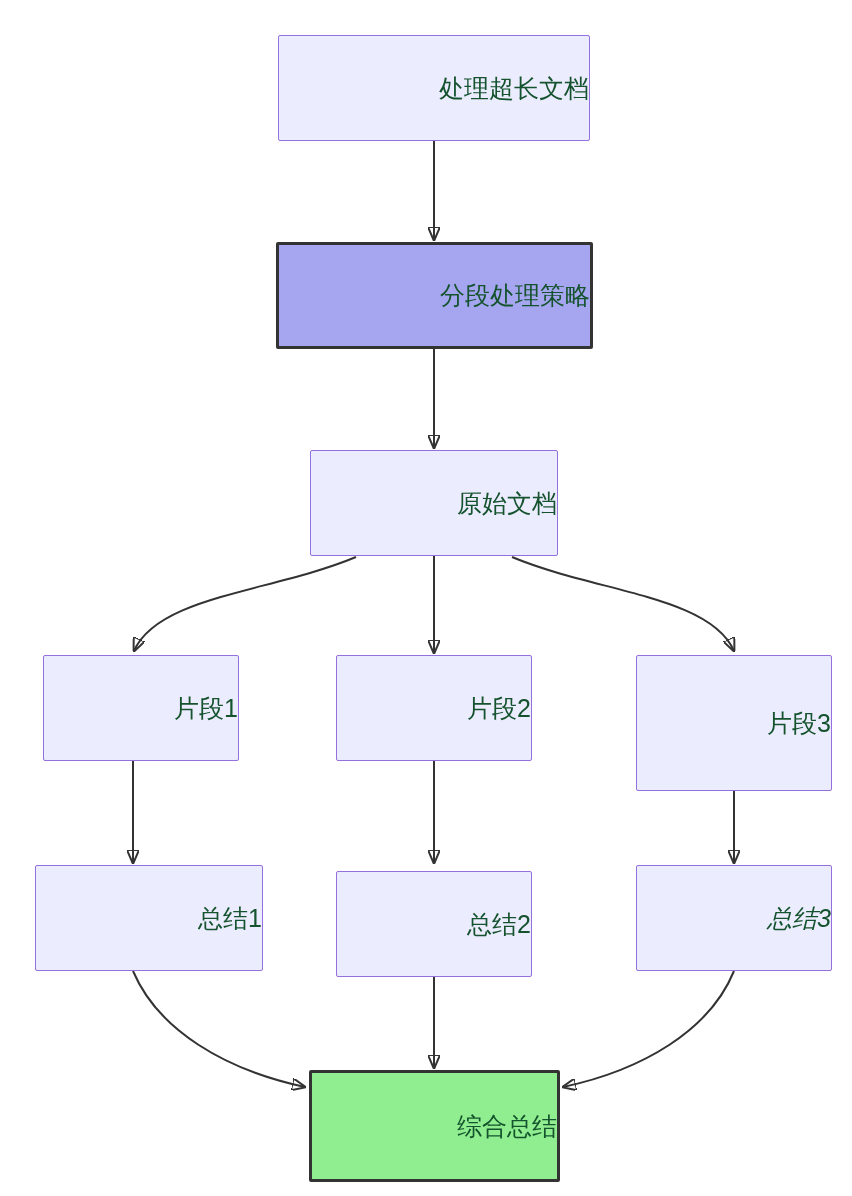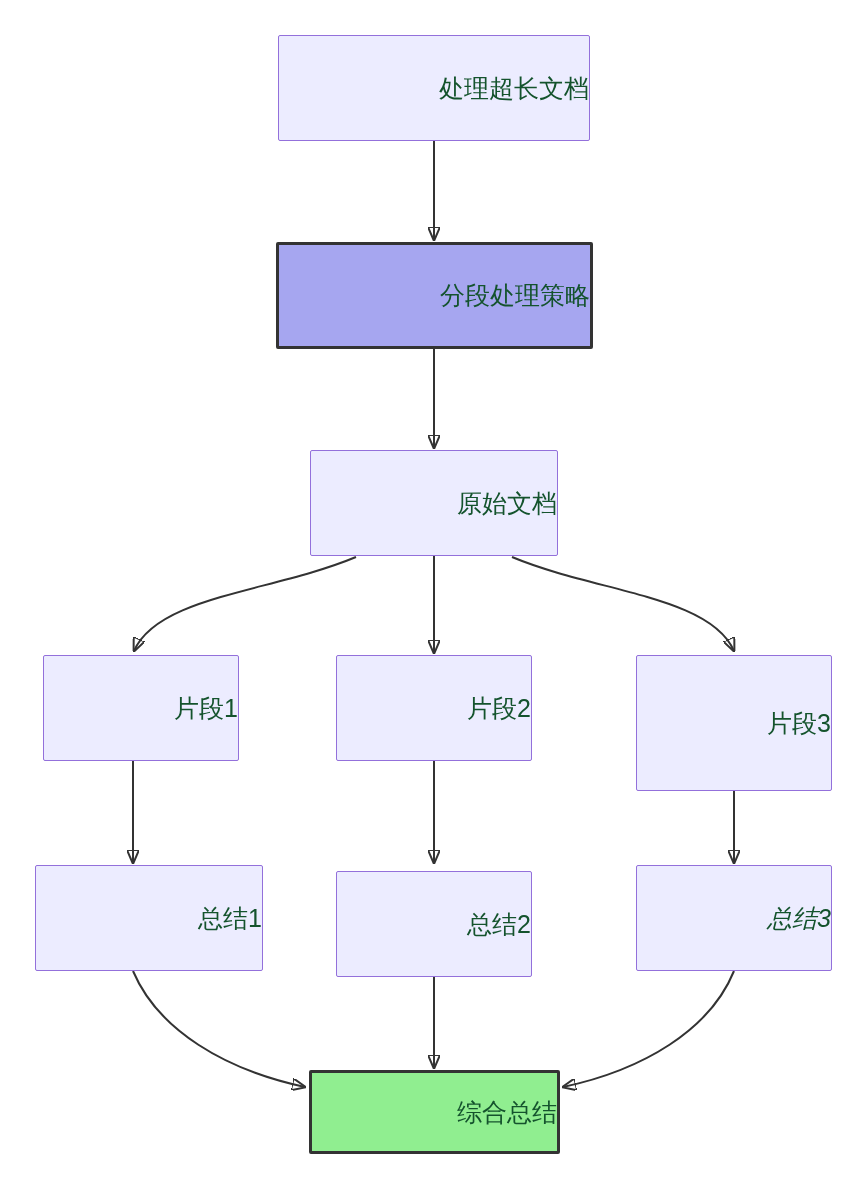--- a/index.html
+++ b/index.html
@@ -52,21 +52,21 @@
   
   #node-A  { left: 278px; top: 35px;   width: 312px; height: 106px; }
   #node-B  { left: 276px; top: 242px;  width: 317px; height: 107px; }
   #node-C  { left: 310px; top: 450px;  width: 248px; height: 106px; }
   #node-D1 { left: 35px;  top: 655px;  width: 196px; height: 106px; margin-left: 8px; }
   #node-D2 { left: 336px; top: 655px;  width: 196px; height: 106px; }
   #node-D3 { left: 636px; top: 655px;  width: 196px; height: 136px; }
   #node-E1 { left: 35px;  top: 865px;  width: 228px; height: 106px; }
   #node-E2 { left: 336px; top: 865px;  width: 196px; height: 106px; margin-top: 6px; }
   #node-E3 { left: 636px; top: 865px;  width: 196px; height: 106px; font-style: italic; }
-  #node-F  { left: 309px; top: 1070px; width: 251px; height: 84px; }
+  #node-F  { left: 309px; top: 1070px; width: 251px; height: 112px; }
 </style>
 </head>
 <body>
 
 <div class="canvas">
 
   <svg class="edges" viewBox="0 0 852 1196" xmlns="http://www.w3.org/2000/svg">
     <defs>
       <marker id="arrow" viewBox="0 0 14 12" refX="13" refY="6" markerWidth="14" markerHeight="12" markerUnits="userSpaceOnUse" orient="auto">
         <path d="M0,0 L14,6 L0,12 z" fill="#333333" stroke="none"></path>

